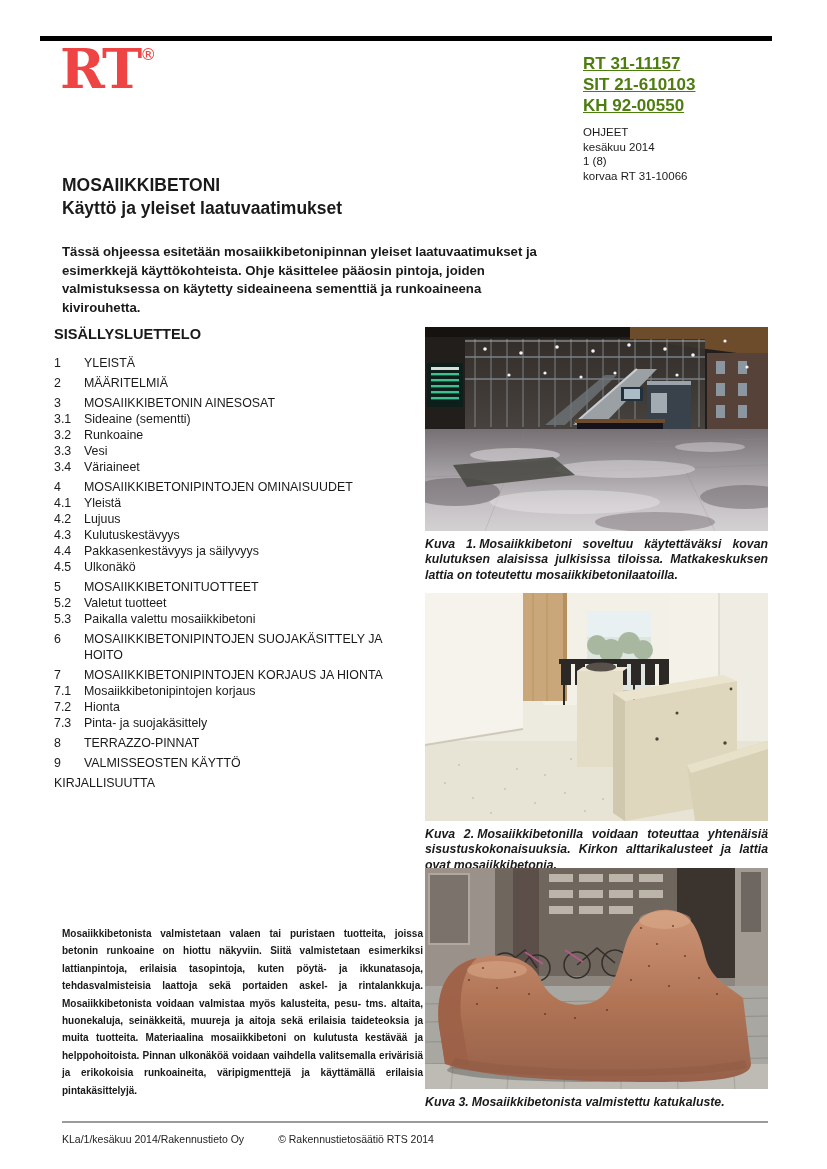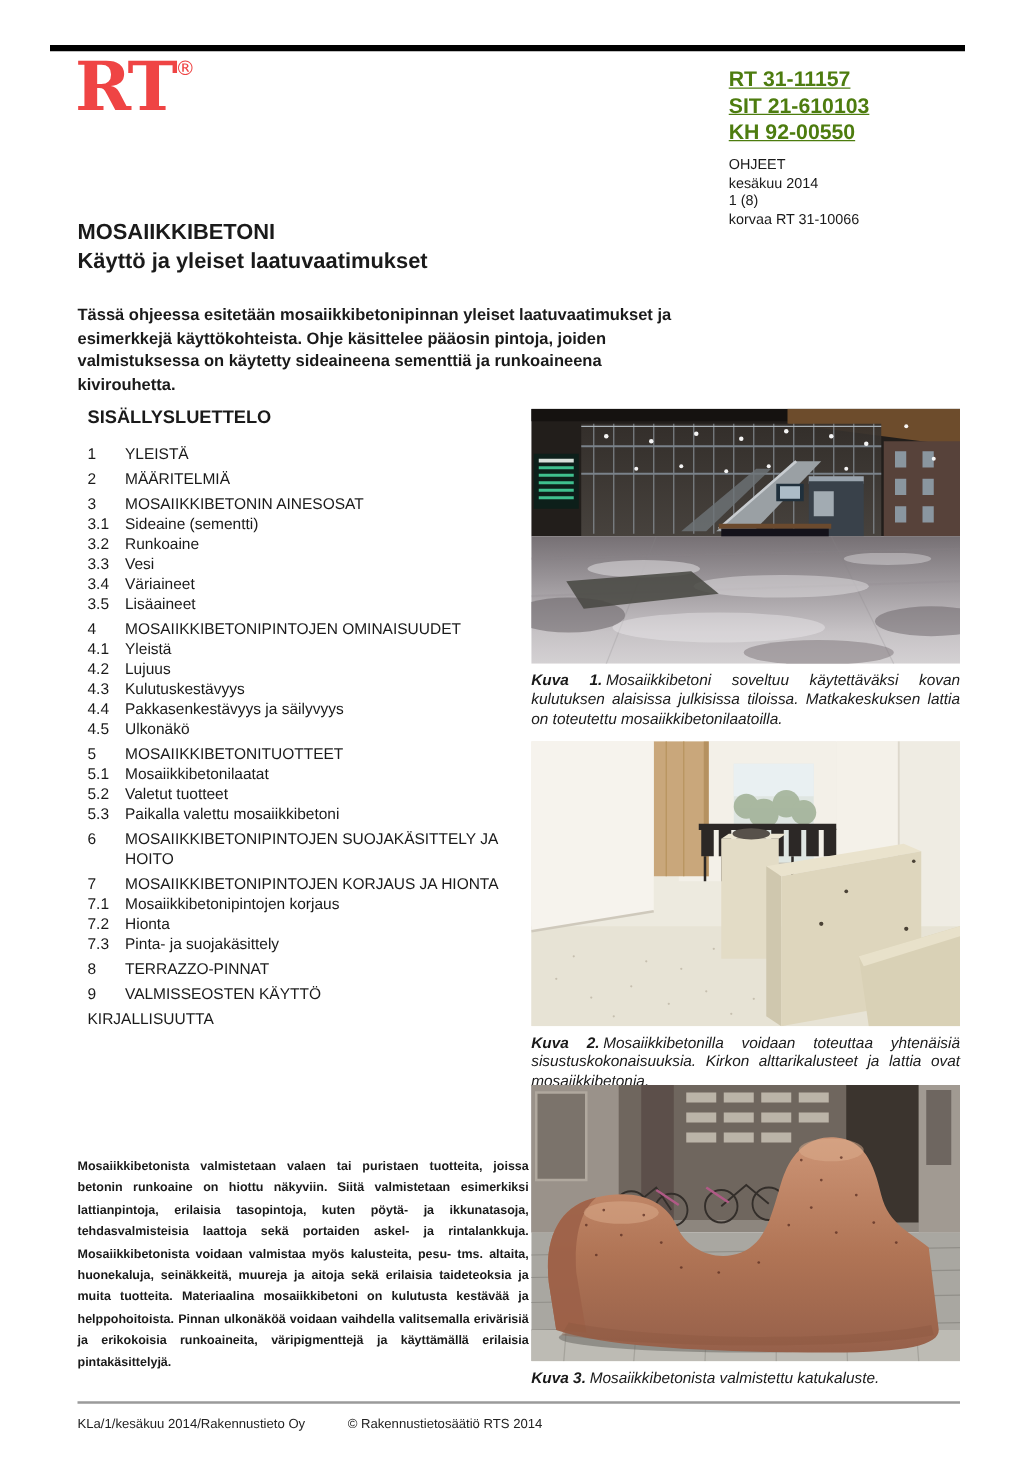--- a/index.html
+++ b/index.html
@@ -15,35 +15,35 @@
         font-size:54px;line-height:1;letter-spacing:-2px;color:#ef4444;}
   .logo .reg{font-size:16px;vertical-align:28px;letter-spacing:0;font-family:"DejaVu Sans",sans-serif;font-weight:normal;}
   .codes{left:583px;top:53px;font-size:17px;font-weight:bold;line-height:21px;color:#4d7c0f;text-decoration:underline;}
   .meta{left:583px;top:125px;font-size:11.5px;line-height:14.5px;}
 
   
   .doc-title{left:62px;top:152px;font-size:17.5px;font-weight:bold;line-height:23px;margin-top:22px;}
   .intro{left:62px;top:230px;width:500px;font-size:13.2px;font-weight:bold;line-height:18.5px;}
 
   
-  .toc{left:70px;top:326px;width:362px;}
+  .toc{left:54px;top:326px;width:362px;}
   .toc-heading{font-size:14.6px;font-weight:bold;margin:0 0 13px 0;}
   .toc-row{display:flex;font-size:12.4px;line-height:16px;}
   .toc-row.major{margin-top:4px;}
   .toc-num{width:30px;flex:none;}
   .toc-label{flex:1;}
 
   
   .section1{left:62px;top:918px;width:361px;}
   .sec-heading{font-size:14.6px;font-weight:bold;margin:0;}
   .sec-num{display:inline-block;width:34px;}
   .sec-body{margin:7px 0 0 0;font-size:10px;line-height:17.4px;text-align:justify;font-weight:bold;}
 
   
-  .figure{left:425px;width:343px;}
+  .figure{left:425px;width:343px;font-weight:bold;}
   .photo{display:block;width:343px;}
   .caption{margin:6px 0 0 0;font-size:12.3px;font-style:italic;line-height:15.4px;text-align:justify;}
   .caption b{font-style:italic;margin-right:3px;}
   .fig1{top:327px;} .fig2{top:593px;} .fig3{top:868px;}
 
   
   .footer-rule{left:62px;top:1121px;width:706px;height:2px;background:#9b9b9b;}
   .footer{left:62px;top:1133px;font-size:10.5px;display:flex;gap:34px;color:#222;}
 </style>
 </head>
@@ -94,24 +94,20 @@
         <span class="toc-label">Runkoaine</span>
       </div>
     <div class="toc-row">
         <span class="toc-num">3.3</span>
         <span class="toc-label">Vesi</span>
       </div>
     <div class="toc-row">
         <span class="toc-num">3.4</span>
         <span class="toc-label">Väriaineet</span>
       </div>
-    <div class="toc-row">
-        <span class="toc-num">3.5</span>
-        <span class="toc-label">Lisäaineet</span>
-      </div>
     <div class="toc-row major">
         <span class="toc-num">4</span>
         <span class="toc-label">MOSAIIKKIBETONIPINTOJEN OMINAISUUDET</span>
       </div>
     <div class="toc-row">
         <span class="toc-num">4.1</span>
         <span class="toc-label">Yleistä</span>
       </div>
     <div class="toc-row">
         <span class="toc-num">4.2</span>
@@ -125,24 +121,20 @@
         <span class="toc-num">4.4</span>
         <span class="toc-label">Pakkasenkestävyys ja säilyvyys</span>
       </div>
     <div class="toc-row">
         <span class="toc-num">4.5</span>
         <span class="toc-label">Ulkonäkö</span>
       </div>
     <div class="toc-row major">
         <span class="toc-num">5</span>
         <span class="toc-label">MOSAIIKKIBETONITUOTTEET</span>
-      </div>
-    <div class="toc-row">
-        <span class="toc-num">5.1</span>
-        <span class="toc-label">Mosaiikkibetonilaatat</span>
       </div>
     <div class="toc-row">
         <span class="toc-num">5.2</span>
         <span class="toc-label">Valetut tuotteet</span>
       </div>
     <div class="toc-row">
         <span class="toc-num">5.3</span>
         <span class="toc-label">Paikalla valettu mosaiikkibetoni</span>
       </div>
     <div class="toc-row major">

